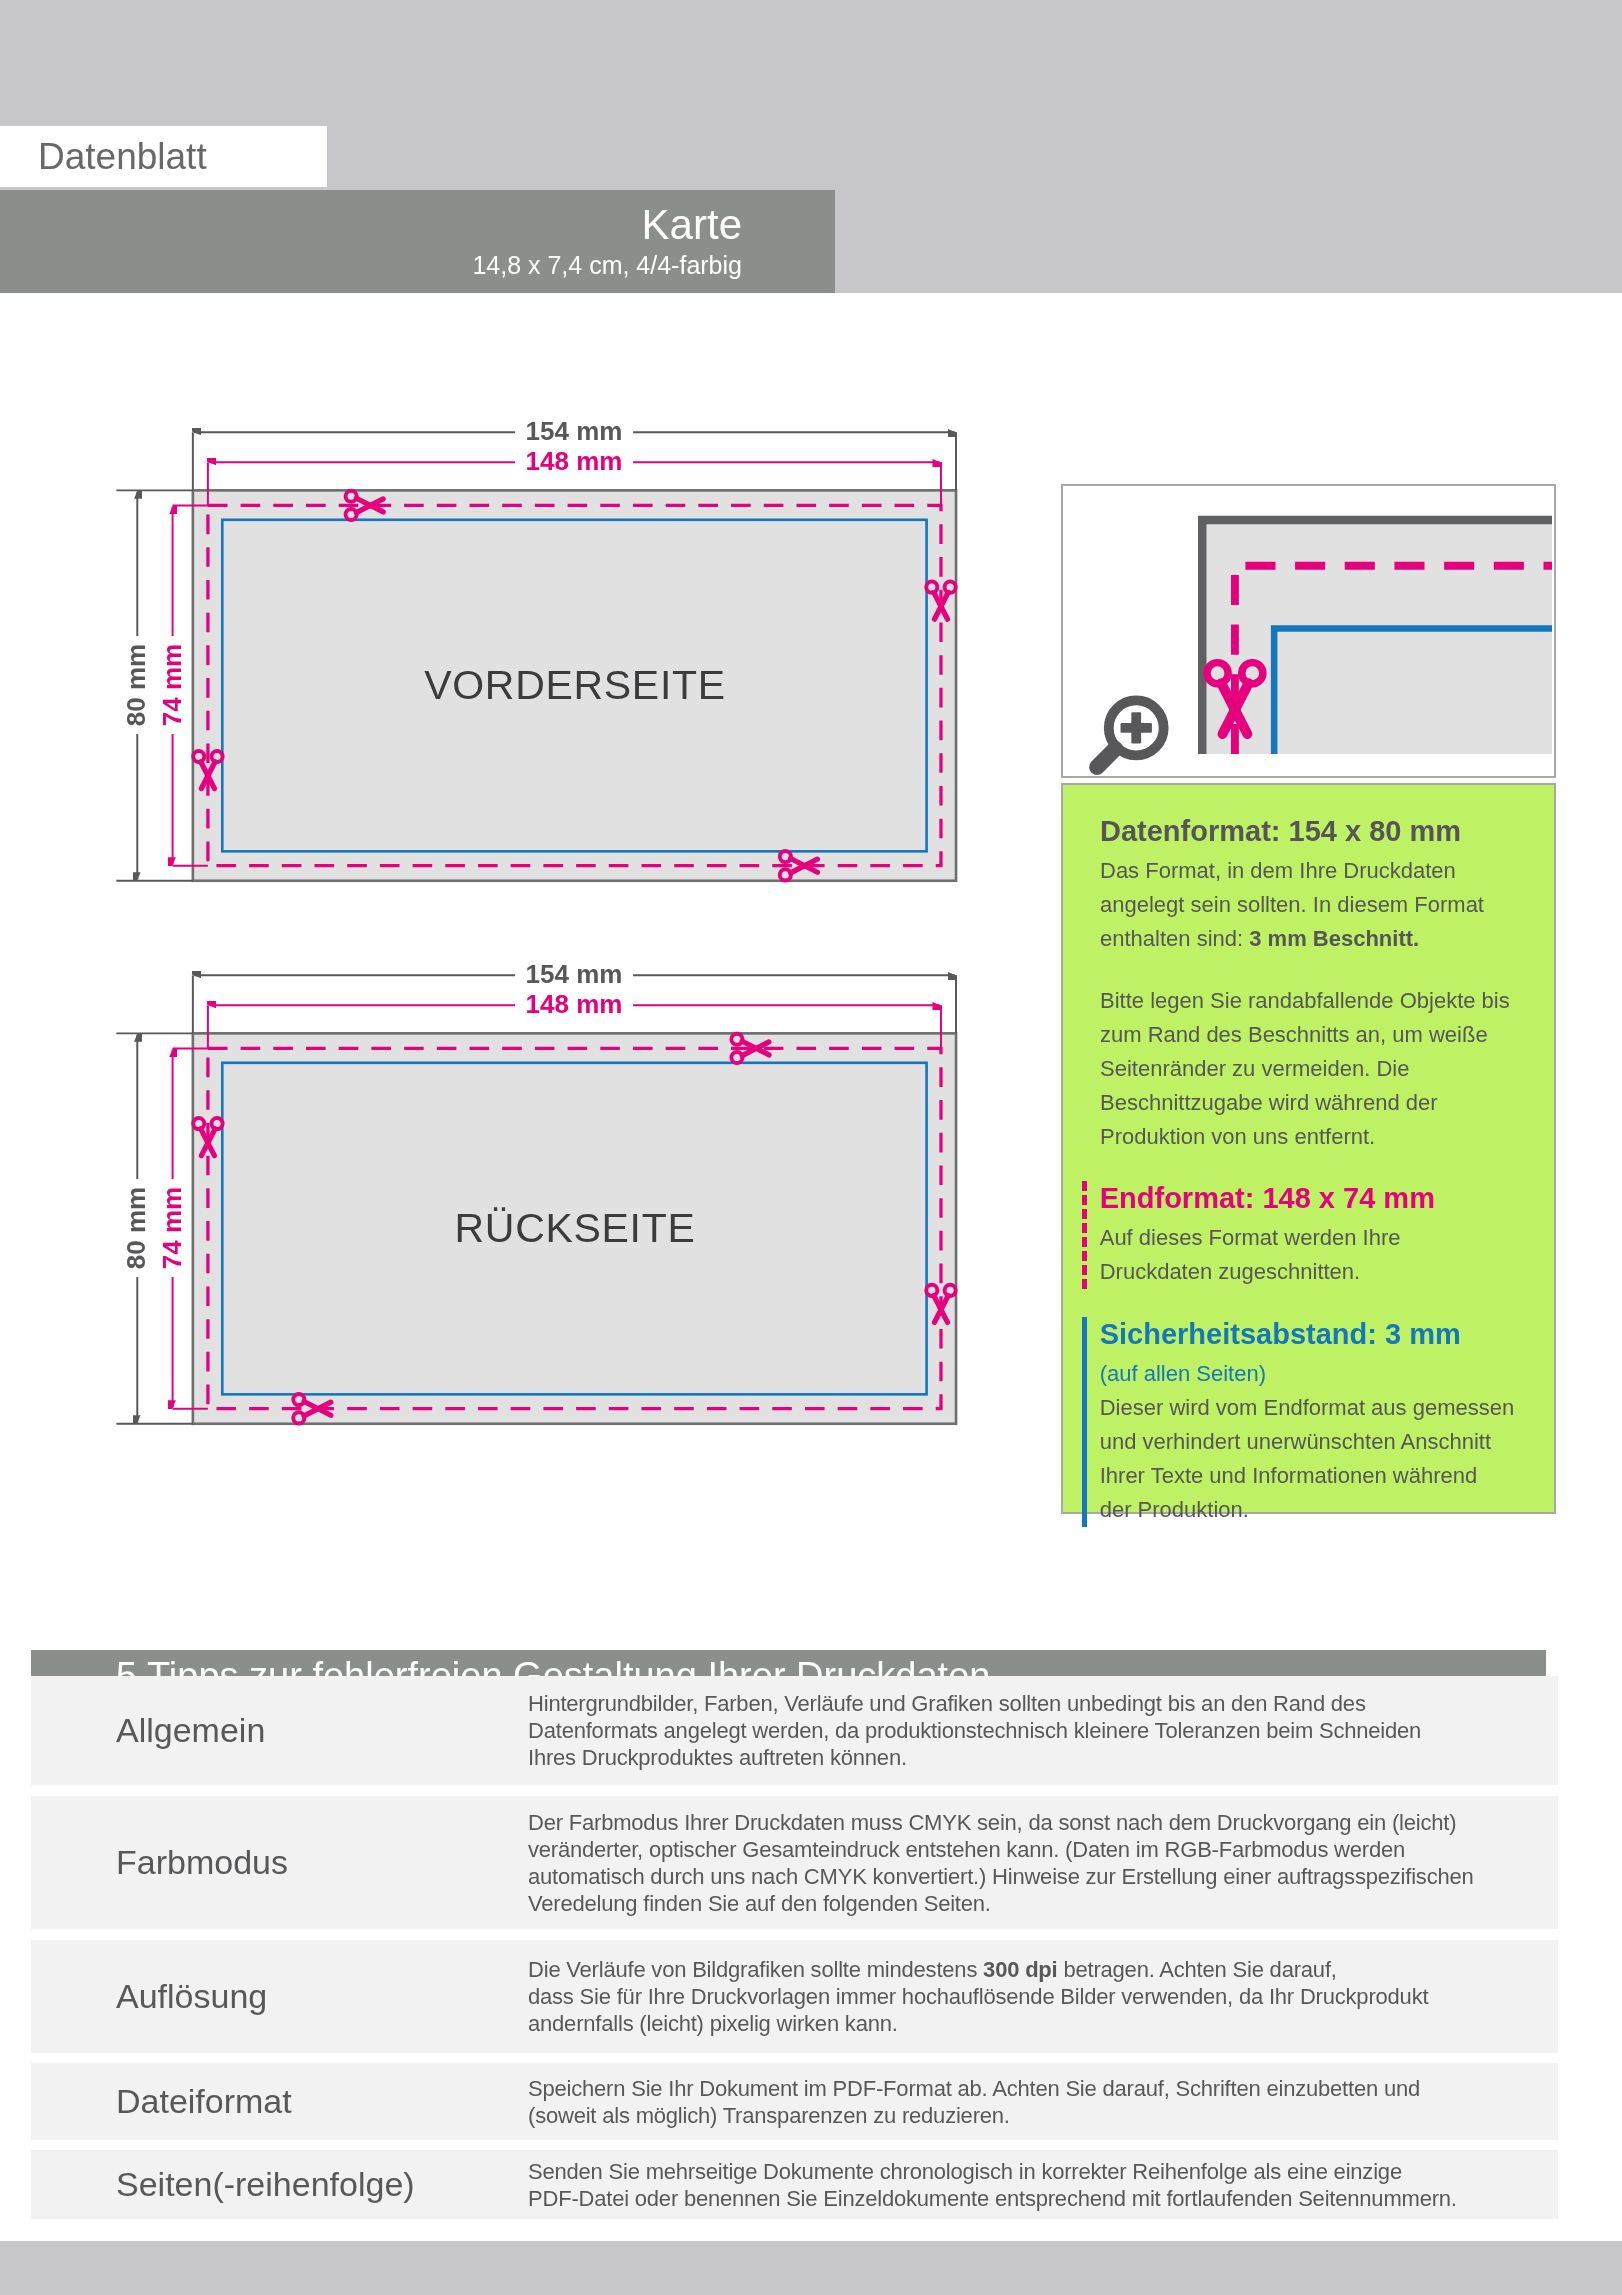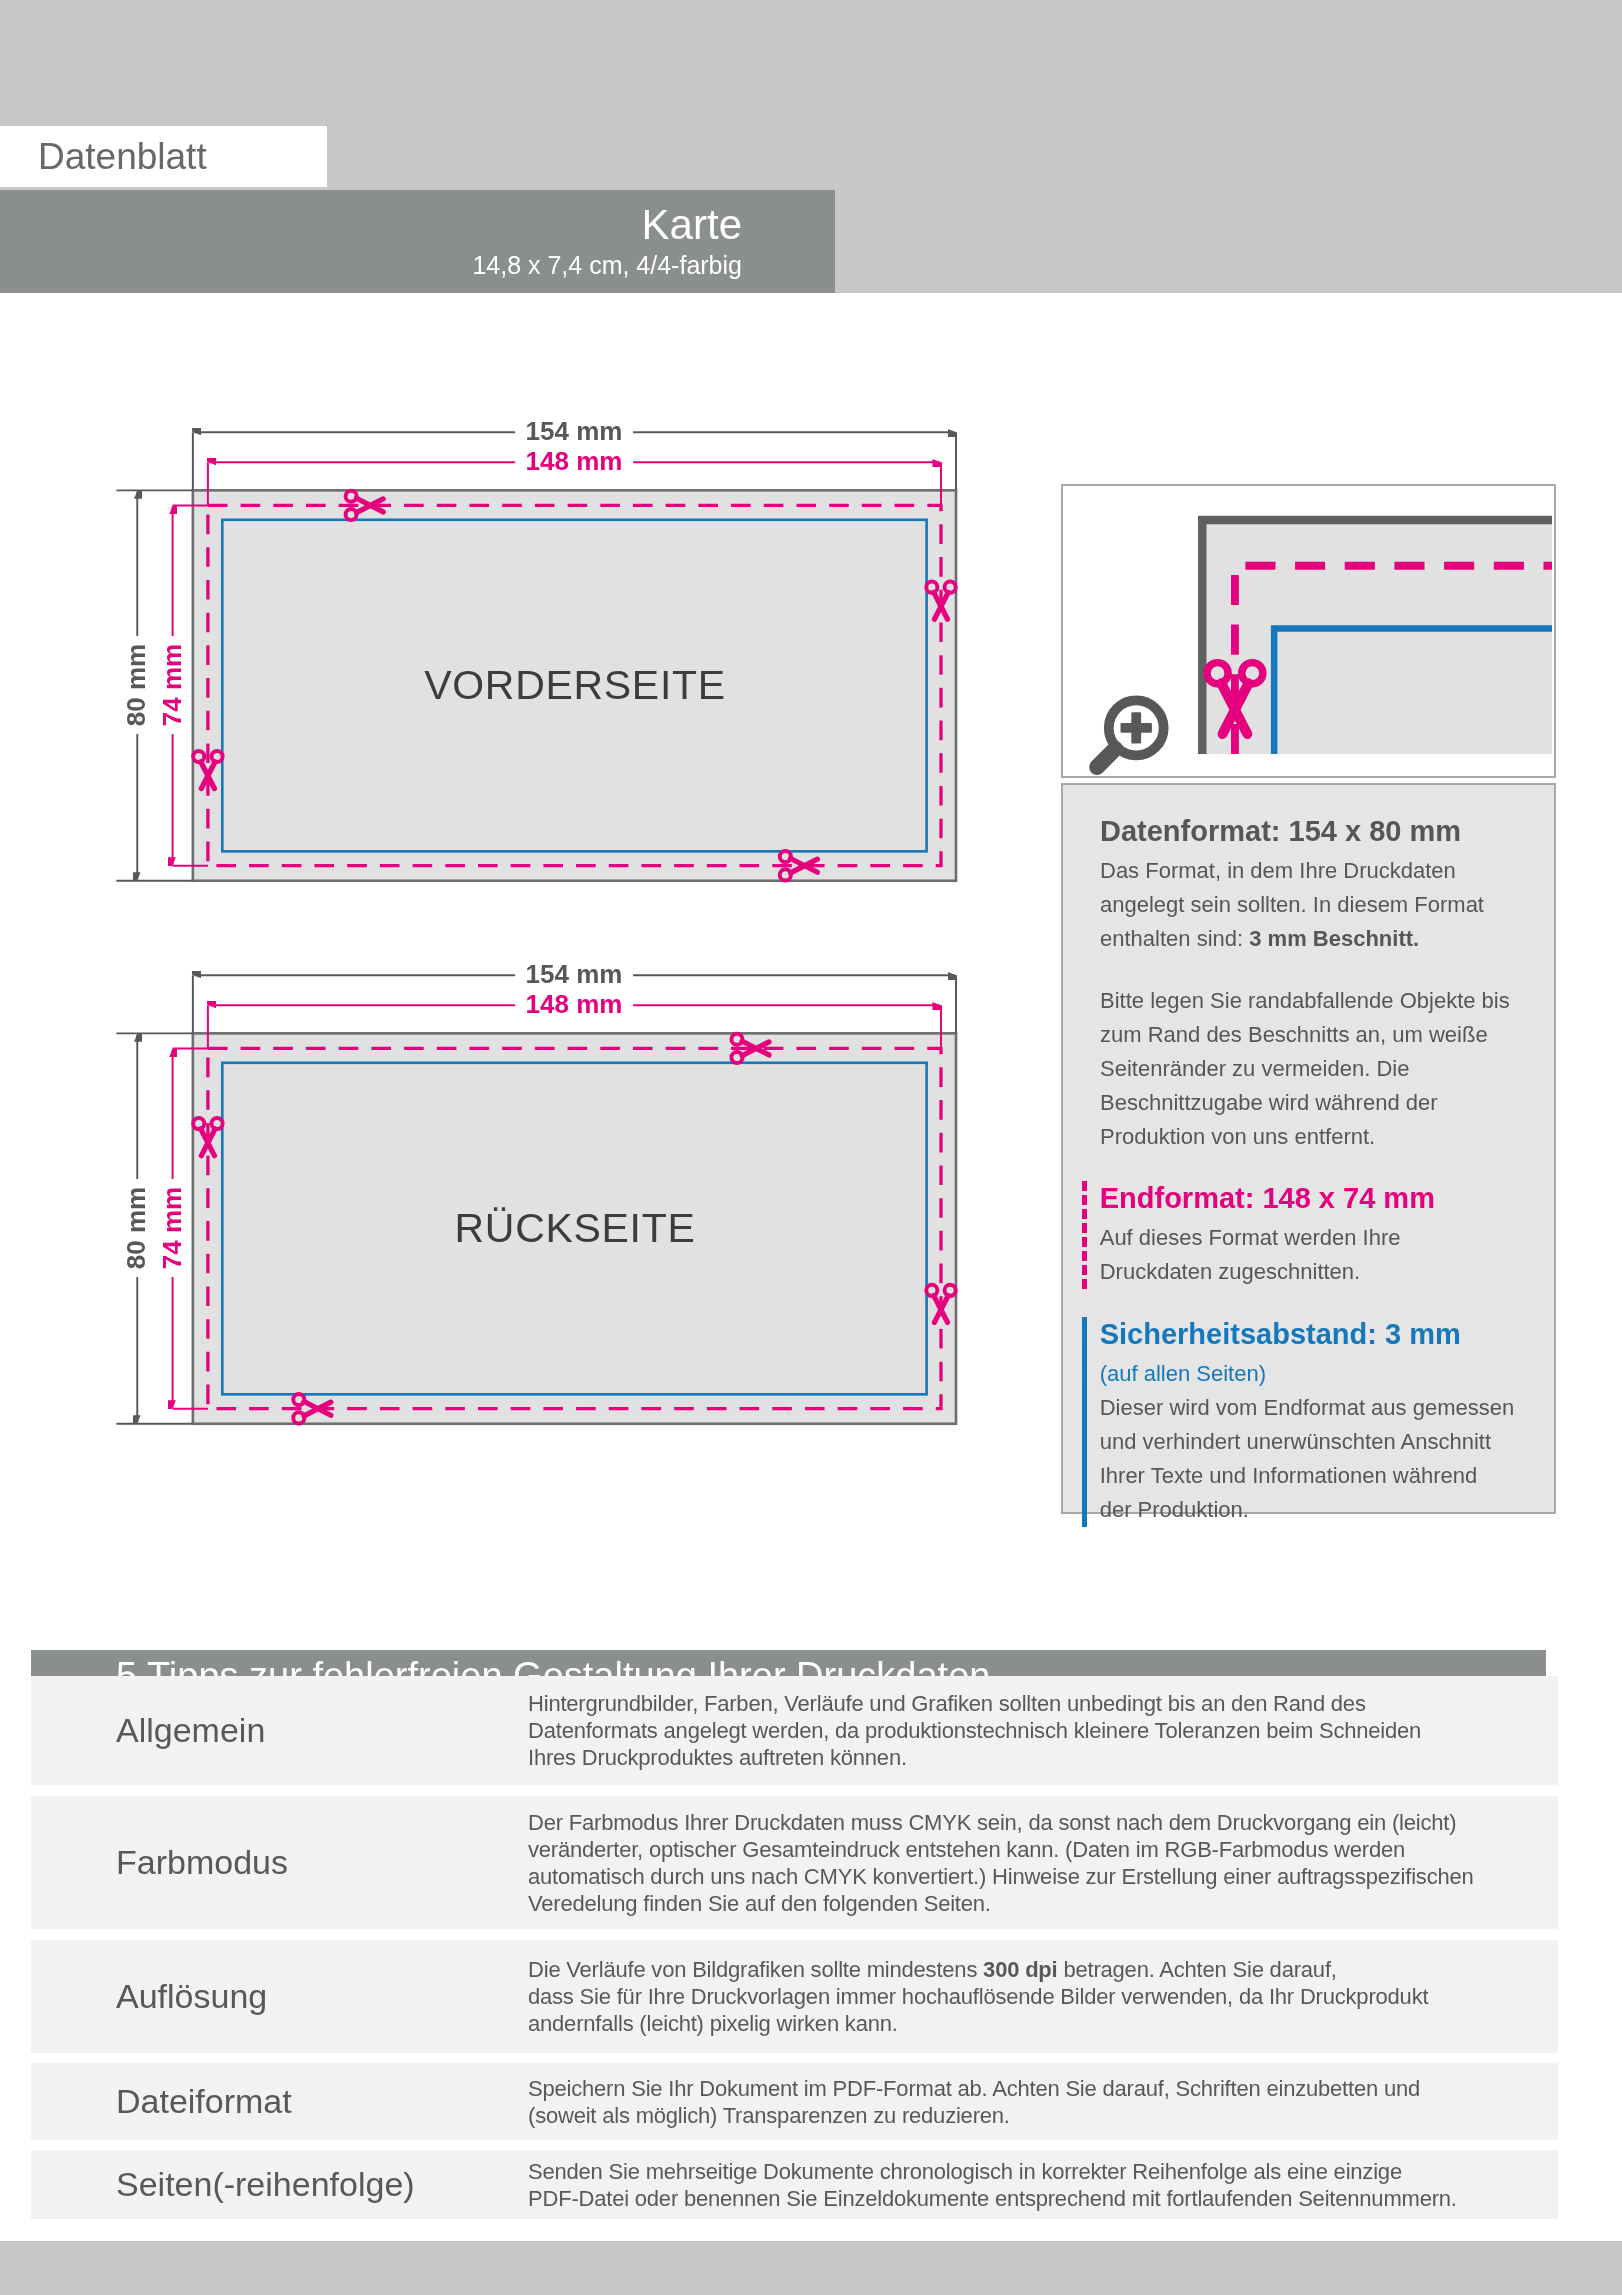--- a/index.html
+++ b/index.html
@@ -26,21 +26,21 @@
   .dim-label.vert{transform:translate(-50%,-50%) rotate(-90deg);padding:1.3px 7.9px;}
   .dim-gray{color:#58585a;}
   .dim-magenta{color:#e5007d;}
   .side-label{position:absolute;left:82px;top:84px;width:764px;height:391px;
      display:flex;align-items:center;justify-content:center;
      font-size:41px;letter-spacing:0.7px;color:#3c3c3e;}
 
   
   .detail-box{position:absolute;left:1061px;top:484px;width:495px;height:294px;background:#ffffff;
      border:2.6px solid #a8a8a8;box-sizing:border-box;}
-  .info-box{position:absolute;left:1061px;top:783px;width:495px;height:731px;background:#e5e5e5;
+  .info-box{position:absolute;left:1061px;top:783px;width:495px;height:731px;background:#bef264;
      border:2.6px solid #a8a8a8;box-sizing:border-box;padding:29px 18.3px 0 37px;color:#565658;}
   .info-box h3{margin:0 0 5.2px 0;font-size:29px;line-height:35px;font-weight:700;}
   .info-box p{margin:0;font-size:22px;line-height:34px;white-space:pre-line;}
   .h-magenta{color:#e5007d;}
   .h-blue{color:#1577bc;}
   .sec{margin-top:27.5px;}
   .sec-bordered{margin-left:-18.3px;padding-left:13px;}
   .sec-endformat{border-left:5.2px dashed #e5007d;}
   .sec-sicherheit{border-left:5.2px solid #1577bc;}
   .sub-blue{font-size:23.6px;line-height:31px;color:#1577bc;margin:0;}

